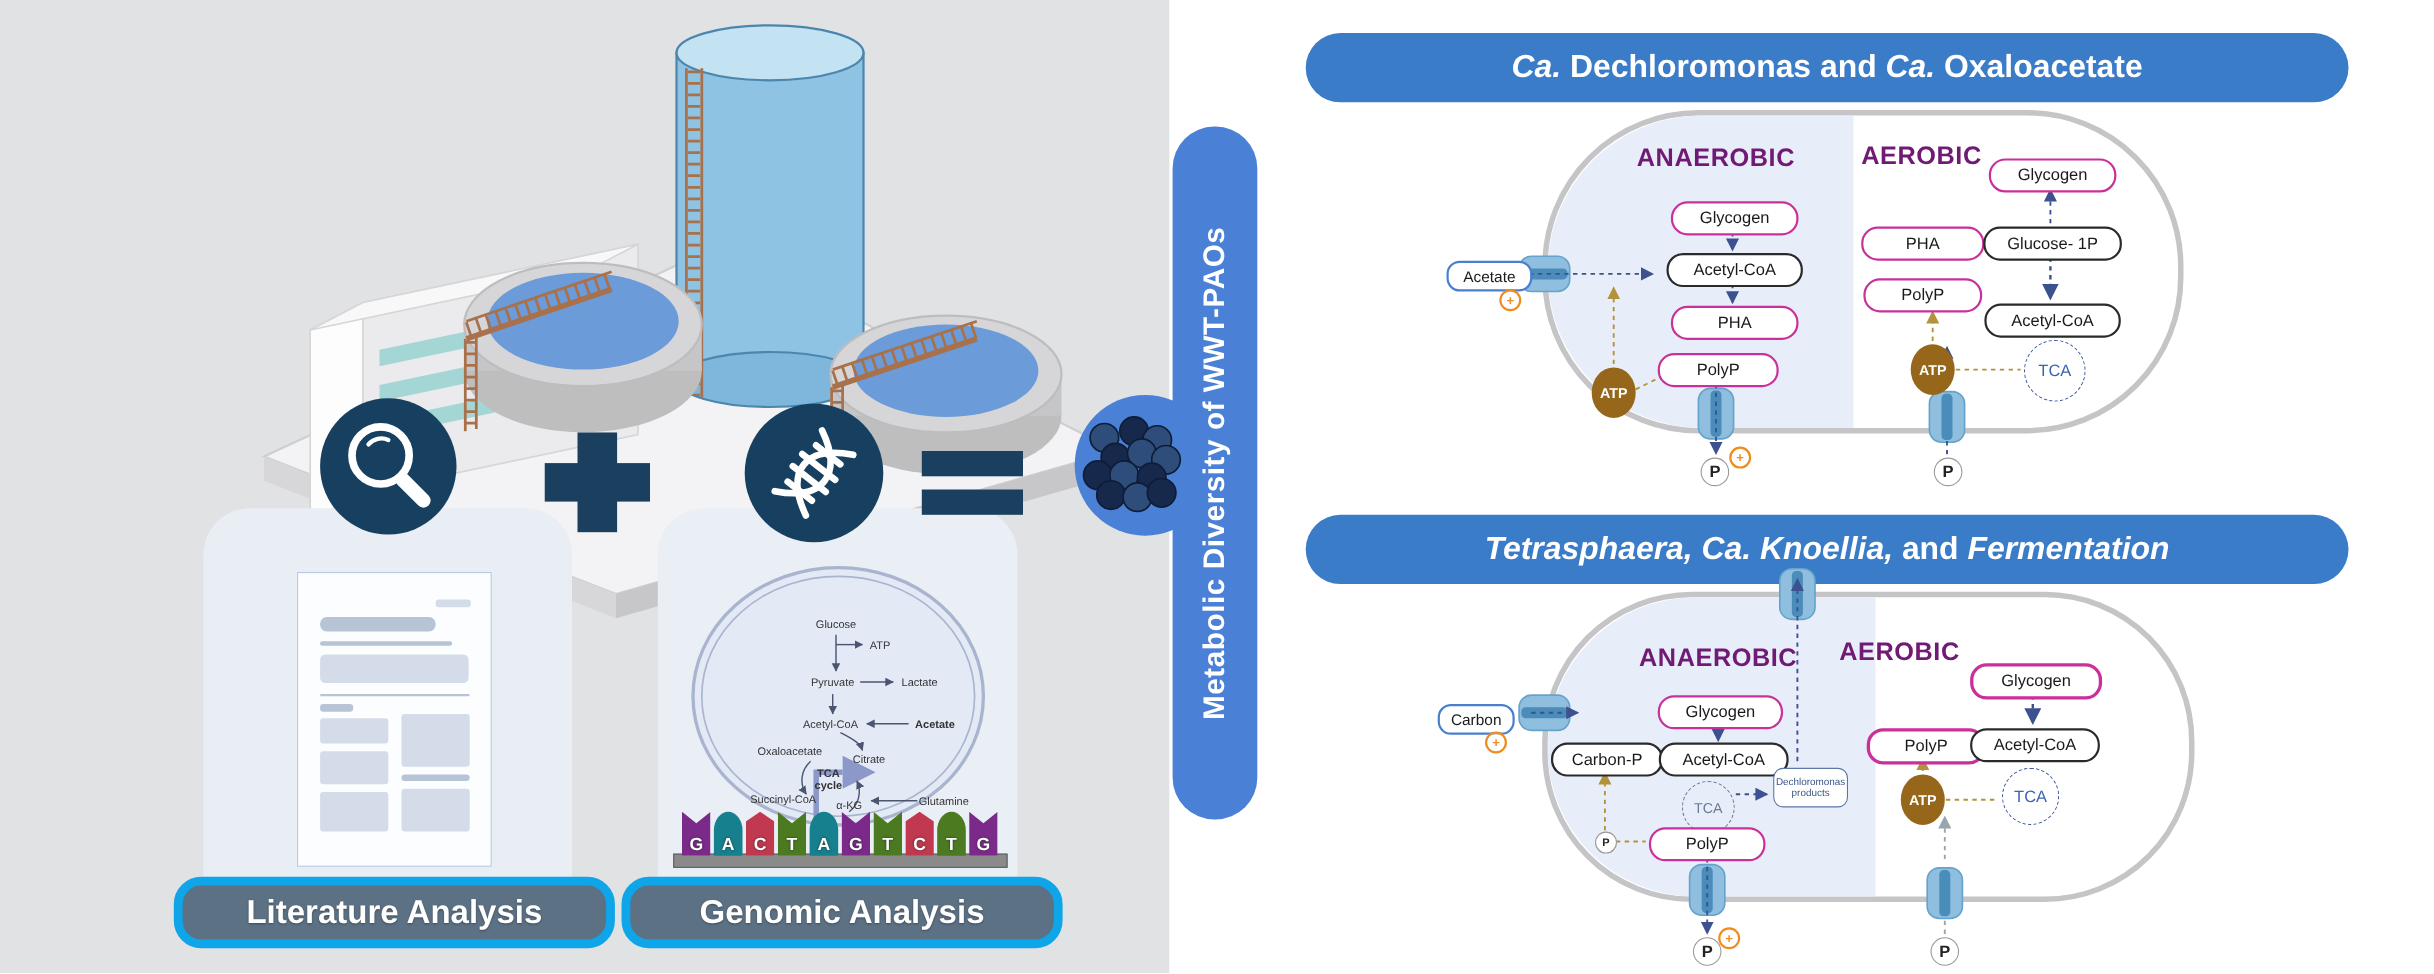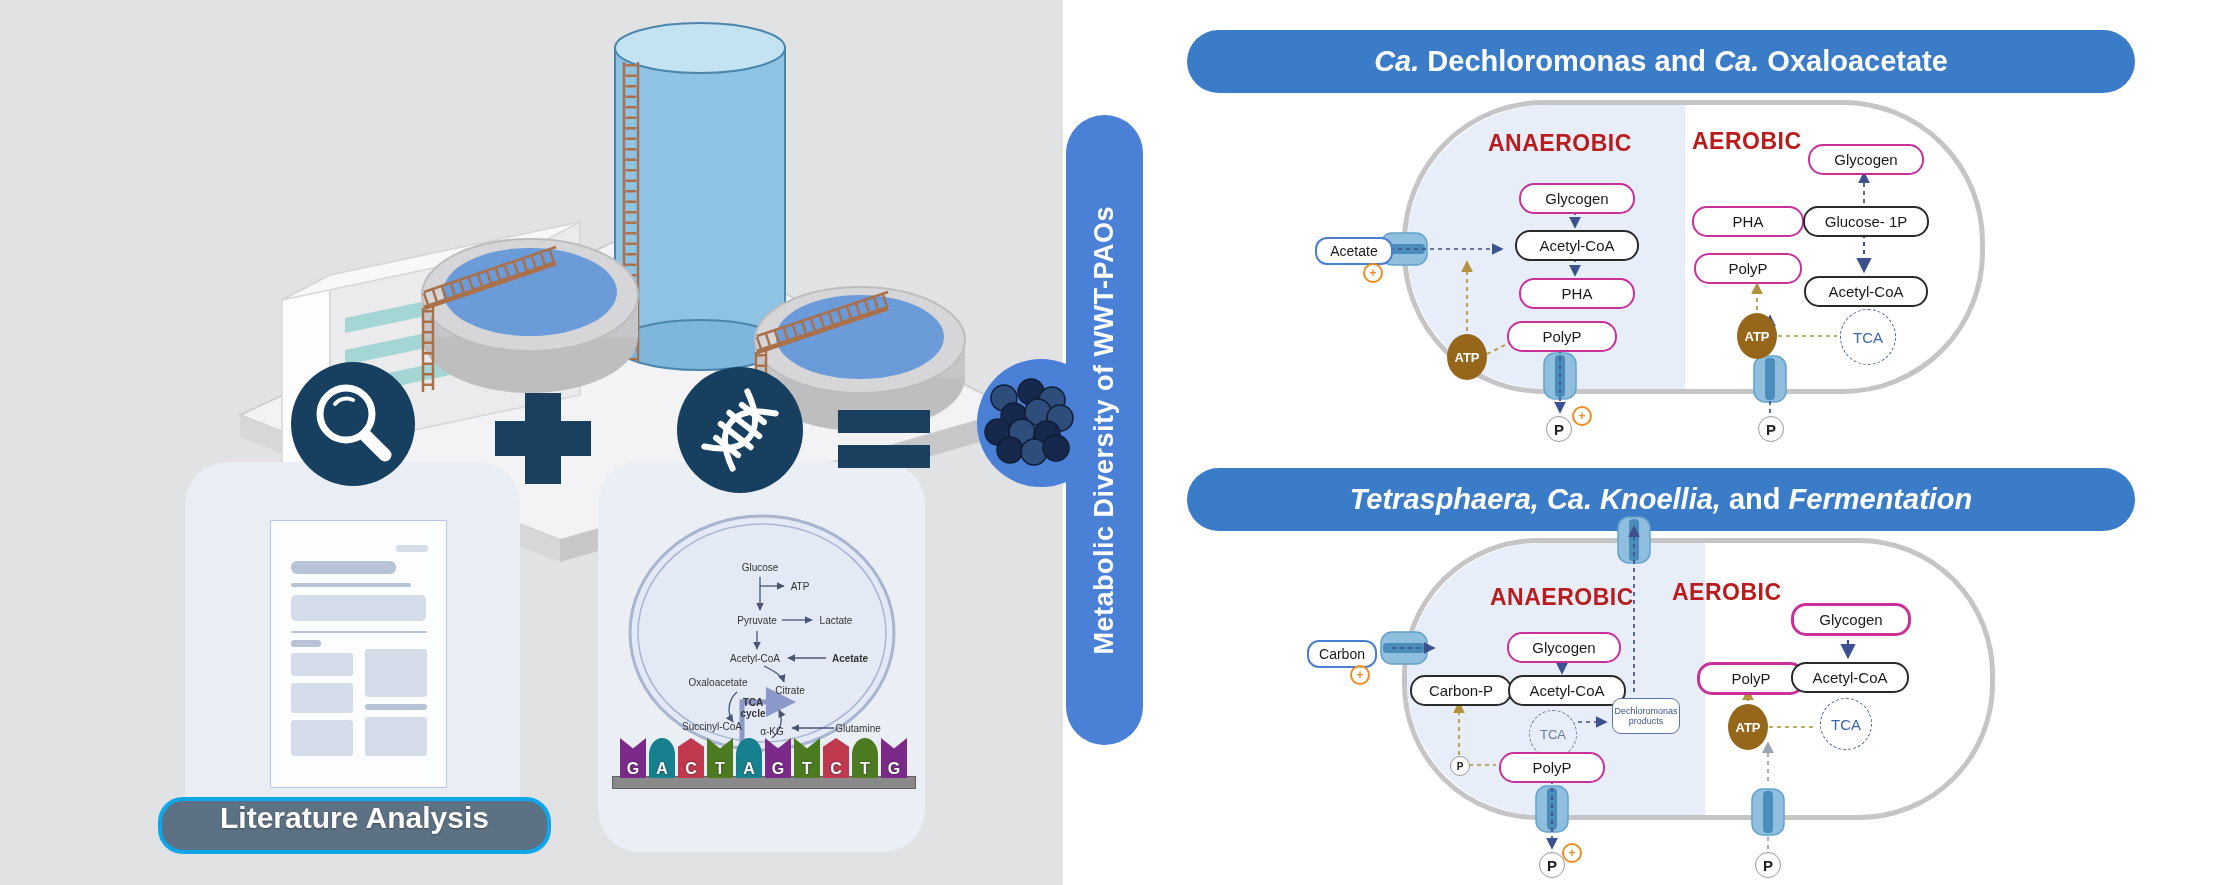--- a/index.html
+++ b/index.html
@@ -6,22 +6,22 @@
   #stage{position:relative;width:2213px;height:885px;overflow:hidden;
          font-family:"Liberation Sans",sans-serif;background:#fff;}
   .abs{position:absolute;}
   
   #left-bg{left:0;top:0;width:1063px;height:885px;background:#e1e2e4;z-index:0;}
   .card{background:#e9edf4;border-radius:42px;z-index:1;}
   #paper{left:270px;top:520px;width:175px;height:266px;background:#fbfdff;
          border:1px solid #b9c8e8;z-index:2;}
   .ph{position:absolute;background:#d3dce8;border-radius:3px;}
   .ph.dark{background:#b6c4d6;}
-  .label-pill{height:49px;border-radius:25px;background:#5c7184;border:4px solid #0ea5e9;
-    display:flex;justify-content:center;color:#fff;font-weight:bold;
+  .label-pill{height:49px;border-radius:25px;background:#5c7184;border:8px solid #0ea5e9;
+    display:flex;align-items:center;justify-content:center;color:#fff;font-weight:bold;
     font-size:30px;z-index:3;text-shadow:0 1px 2px rgba(0,0,0,.35);}
   .navy-circle{border-radius:50%;background:#173f5f;z-index:3;}
   #equals span{position:absolute;width:92px;height:23px;background:#1b3f5e;display:block;}
   #bulge{left:977px;top:359px;width:128px;height:128px;border-radius:50%;z-index:2;}
   #banner{left:1066px;top:115px;width:77px;height:630px;border-radius:38px;z-index:2;
     display:flex;align-items:center;justify-content:center;}
   #banner span{writing-mode:vertical-rl;transform:rotate(180deg);color:#fff;
     font-weight:bold;font-size:27px;letter-spacing:.5px;white-space:nowrap;}
   
   .dna-tile{position:absolute;width:26px;height:40px;display:flex;align-items:flex-end;
@@ -34,21 +34,21 @@
     border:1px solid #5f5f5f;z-index:2;}
   
   .hdr{left:1187px;width:948px;height:63px;border-radius:32px;z-index:3;
     display:flex;align-items:center;justify-content:center;color:#fff;font-weight:bold;
     font-size:29px;}
   .hdr span{white-space:pre;}
   .hdr .it{font-style:italic;}
   .cell{border:5px solid #c5c5c7;background:#fff;z-index:1;overflow:hidden;}
   .anaerobic-zone{position:absolute;left:0;top:0;height:100%;background:#e8eef9;}
   .zone-label{position:absolute;z-index:2;font-weight:bold;font-size:23px;
-    color:#b91c1c;letter-spacing:.5px;}
+    color:#701a75;letter-spacing:.5px;}
   .pill{position:absolute;height:27px;background:#fff;border-radius:15px;z-index:4;
     display:flex;align-items:center;justify-content:center;font-size:15px;color:#1a1a1a;}
   .pill.pink{border:2.5px solid #c9309a;}
   .pill.black{border:2px solid #2a2a2a;}
   .pill.blue{border:2px solid #4a7fd0;height:24px;font-size:14px;border-radius:12px;}
   .tca{position:absolute;border:1.5px dashed #44599c;border-radius:50%;z-index:4;
     display:flex;align-items:center;justify-content:center;color:#3a66b0;font-size:15px;}
   .atp{position:absolute;width:40px;height:46px;border-radius:50%;z-index:4;
     display:flex;align-items:center;justify-content:center;color:#fff;
     font-weight:bold;font-size:13px;}
@@ -221,20 +221,23 @@
   <div class="abs dna-tile shape-arch" style="left: 852px; top: 738px; background: rgb(76, 122, 33);">
       <span>T</span>
     </div>
   <div class="abs dna-tile shape-crown" style="left: 881px; top: 738px; background: rgb(123, 42, 138);">
       <span>G</span>
     </div>
 
   <div class="abs label-pill" style="left:158px;top:797px;width:385px;">
     <span>Literature Analysis</span>
   </div>
+  <div class="abs label-pill" style="left:565px;top:797px;width:385px;">
+    <span>Genomic Analysis</span>
+  </div>
 
   <div class="abs navy-circle" style="left:291px;top:362px;width:124px;height:124px;">
     <svg width="124" height="124" viewBox="0 0 124 124">
       <circle cx="55" cy="52" r="26" fill="none" stroke="#fff" stroke-width="7"></circle>
       <path d="M44,42 A15,15 0 0 1 62,38" fill="none" stroke="#fff" stroke-width="4" stroke-linecap="round"></path>
       <line x1="75" y1="74" x2="94" y2="93" stroke="#fff" stroke-width="13" stroke-linecap="round"></line>
     </svg>
   </div>
   <svg class="abs" style="left:495px;top:393px;z-index:3;" width="96" height="91" viewBox="0 0 96 91">
     <rect x="0" y="28" width="96" height="35" fill="#1b3f5e"></rect>

